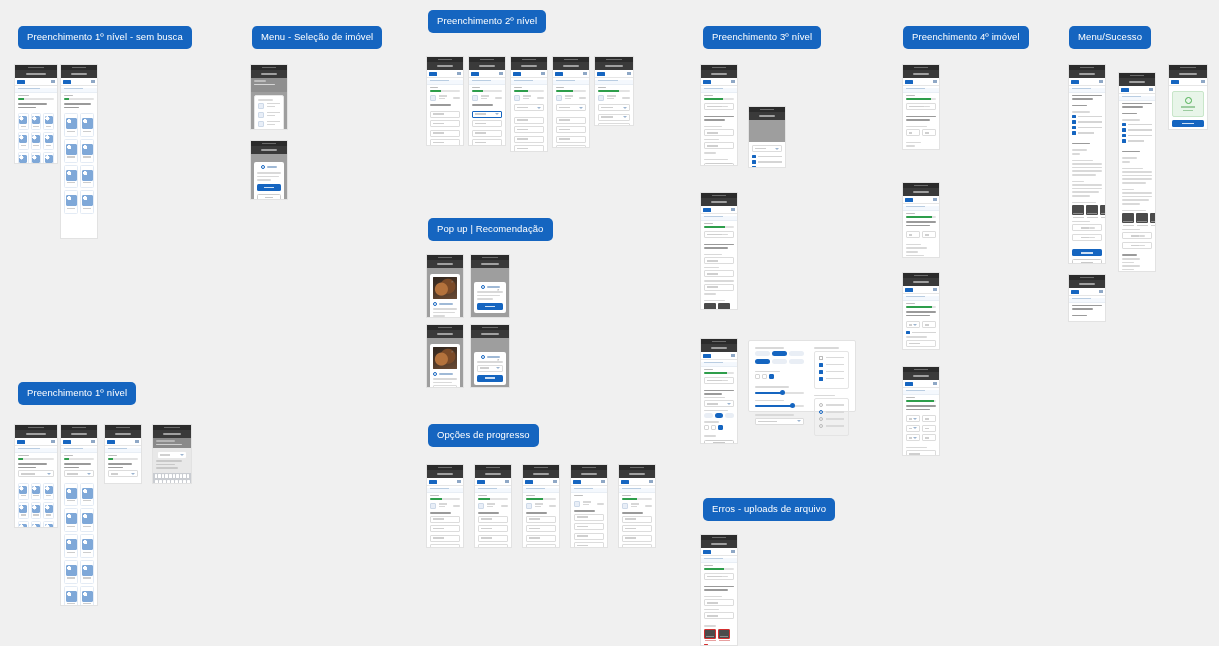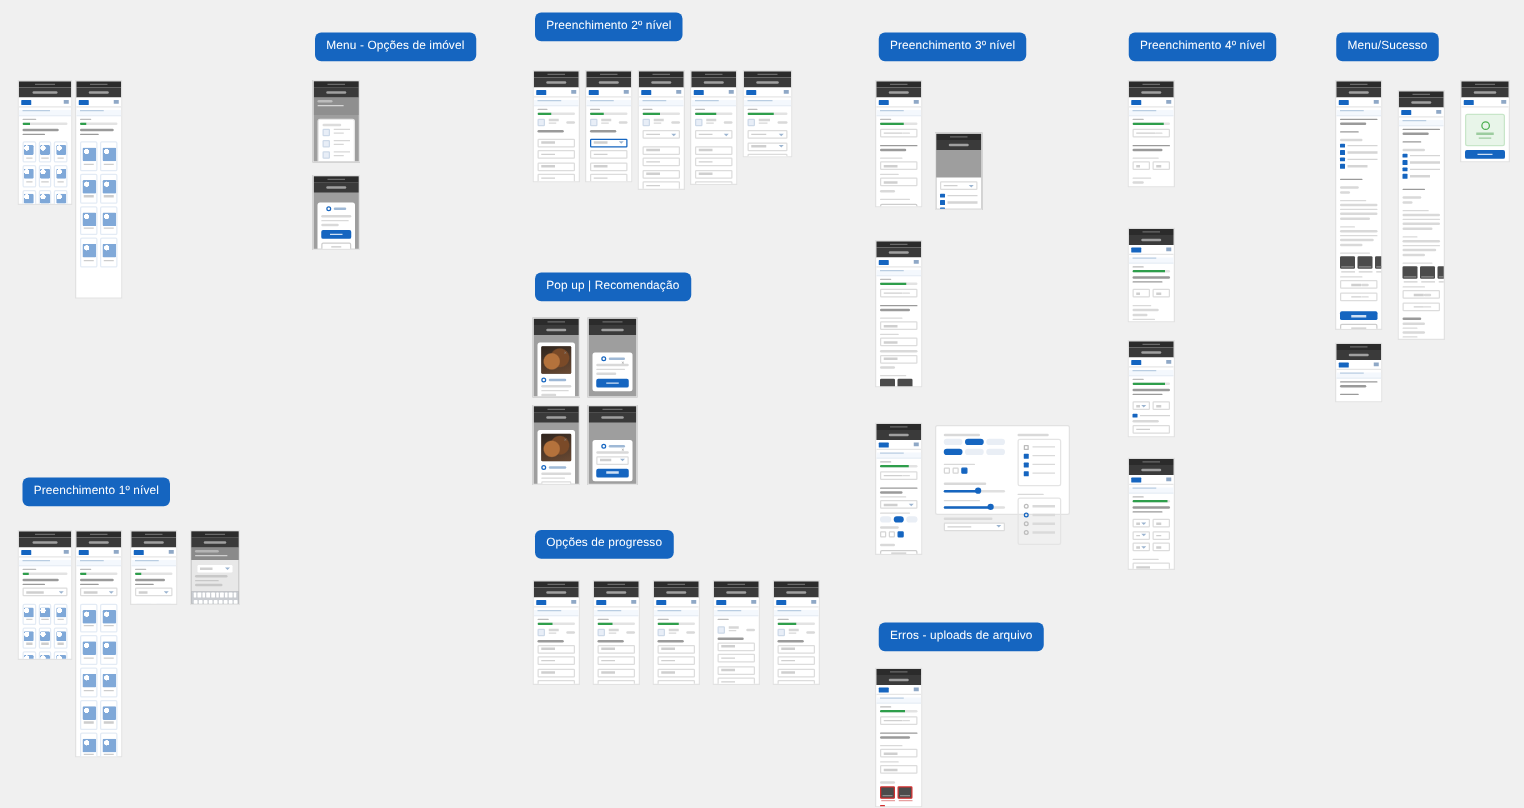--- a/index.html
+++ b/index.html
@@ -165,24 +165,25 @@
   .key{flex:1;height:4px;background:#fff;border-radius:.5px;}
   .searchfield{background:#fff;border-radius:1px;margin:2px;height:6px;display:flex;align-items:center;padding:0 2px;}
   .searchfield i{display:block;height:1.4px;width:40%;background:#d0d0d0;}
   .searchfield .chev{margin-left:auto;width:0;height:0;border-left:2px solid transparent;border-right:2px solid transparent;border-top:2.5px solid #9bb4d0;}
 </style>
 </head>
 <body>
 
 <div id="board">
 
-  <div class="pill" style="left:252px;top:26px">Menu - Opções de imóvel</div>
+  <div class="pill" style="left:18px;top:26px">Preenchimento 1º nível - sem busca</div>
+  <div class="pill" style="left:252px;top:26px">Menu - Seleção de imóvel</div>
   <div class="pill" style="left:428px;top:10px">Preenchimento 2º nível</div>
   <div class="pill" style="left:703px;top:26px">Preenchimento 3º nível</div>
-  <div class="pill" style="left:903px;top:26px">Preenchimento 4º nível</div>
+  <div class="pill" style="left:903px;top:26px">Preenchimento 4º imóvel</div>
   <div class="pill" style="left:1069px;top:26px">Menu/Sucesso</div>
   <div class="pill" style="left:428px;top:218px">Pop up | Recomendação</div>
   <div class="pill" style="left:18px;top:382px">Preenchimento 1º nível</div>
   <div class="pill" style="left:428px;top:424px">Opções de progresso</div>
   <div class="pill" style="left:703px;top:498px">Erros - uploads de arquivo</div>
 
   <div class="phone" style="left:14px;top:64px;width:44px;height:100px">
     <div class="statusbar">
         <i></i>
       </div>

